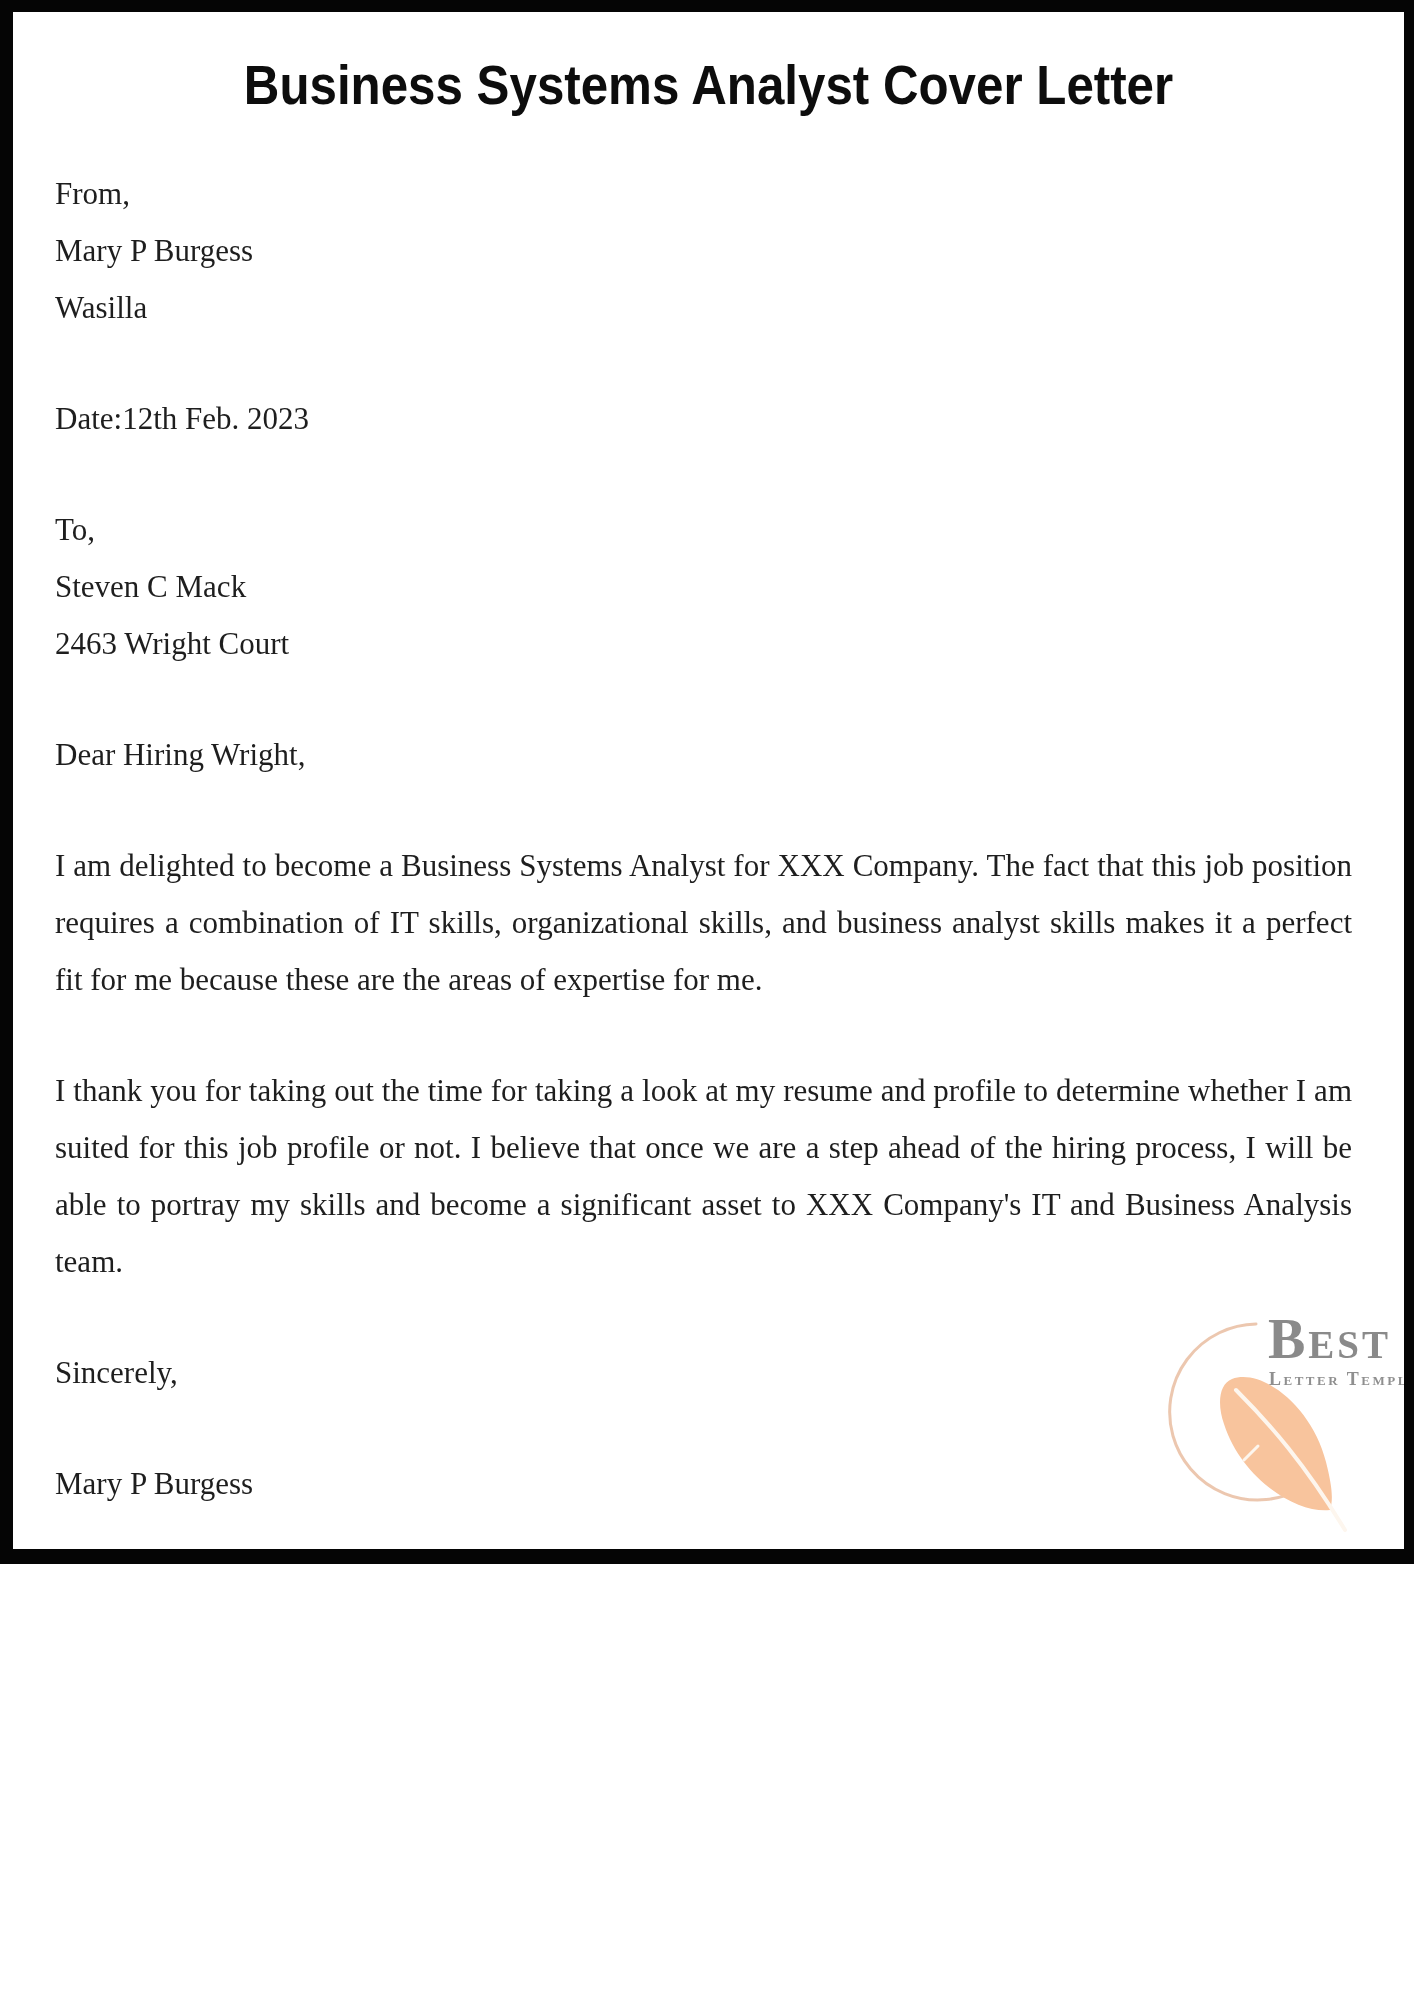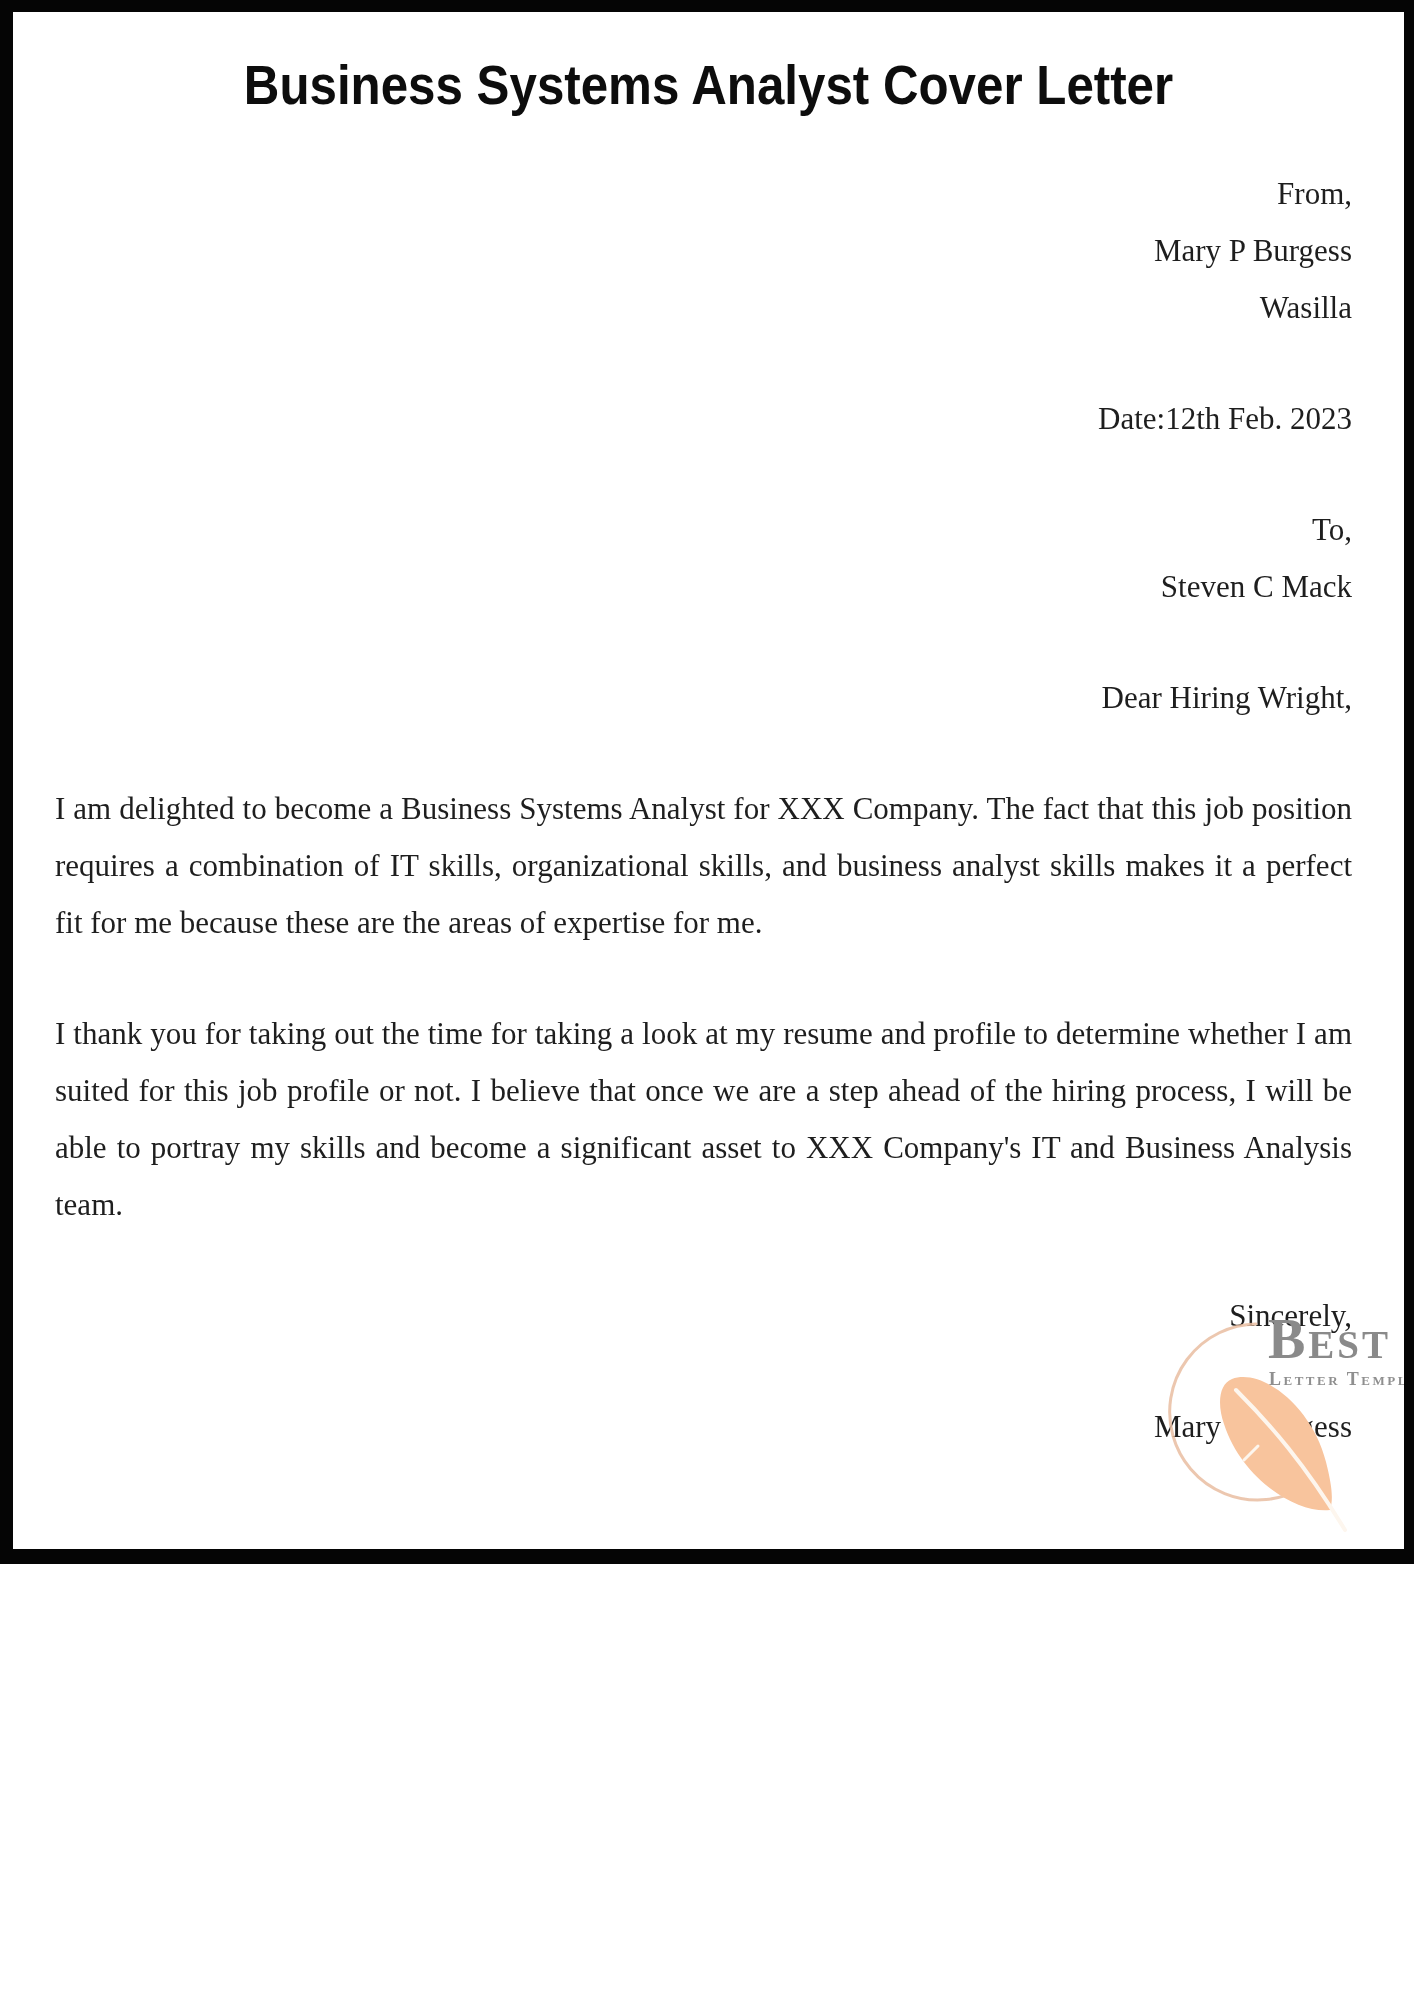--- a/index.html
+++ b/index.html
@@ -31,21 +31,21 @@
     white-space: nowrap;
   }
 
   .content {
     padding: 0 52px 0 42px;
     font-size: 31px;
     line-height: 57px;
     color: #1e1e1e;
   }
 
-  .block { margin-bottom: 54px; text-align: right; }
+  .block { margin-bottom: 54px; }
   .line { display: block; }
 
   .para {
     text-align: justify;
     text-justify: inter-word;
   }
 
   
   .logo {
     position: absolute;
@@ -94,20 +94,21 @@
       <span class="line">From,</span>
       <span class="line">Mary P Burgess</span>
       <span class="line">Wasilla</span>
     </div>
 
     <div class="block">Date:12th Feb. 2023</div>
 
     <div class="block">
       <span class="line">To,</span>
       <span class="line">Steven C Mack</span>
+      <span class="line">2463 Wright Court</span>
     </div>
 
     <div class="block">Dear Hiring Wright,</div>
 
     <p class="block para">I am delighted to become a Business Systems Analyst for XXX Company. The fact that this job position requires a combination of IT skills, organizational skills, and business analyst skills makes it a perfect fit for me because these are the areas of expertise for me.</p>
     <p class="block para">I thank you for taking out the time for taking a look at my resume and profile to determine whether I am suited for this job profile or not. I believe that once we are a step ahead of the hiring process, I will be able to portray my skills and become a significant asset to XXX Company's IT and Business Analysis team.</p>
 
     <div class="block">Sincerely,</div>
 
     <div class="block">Mary P Burgess</div>

